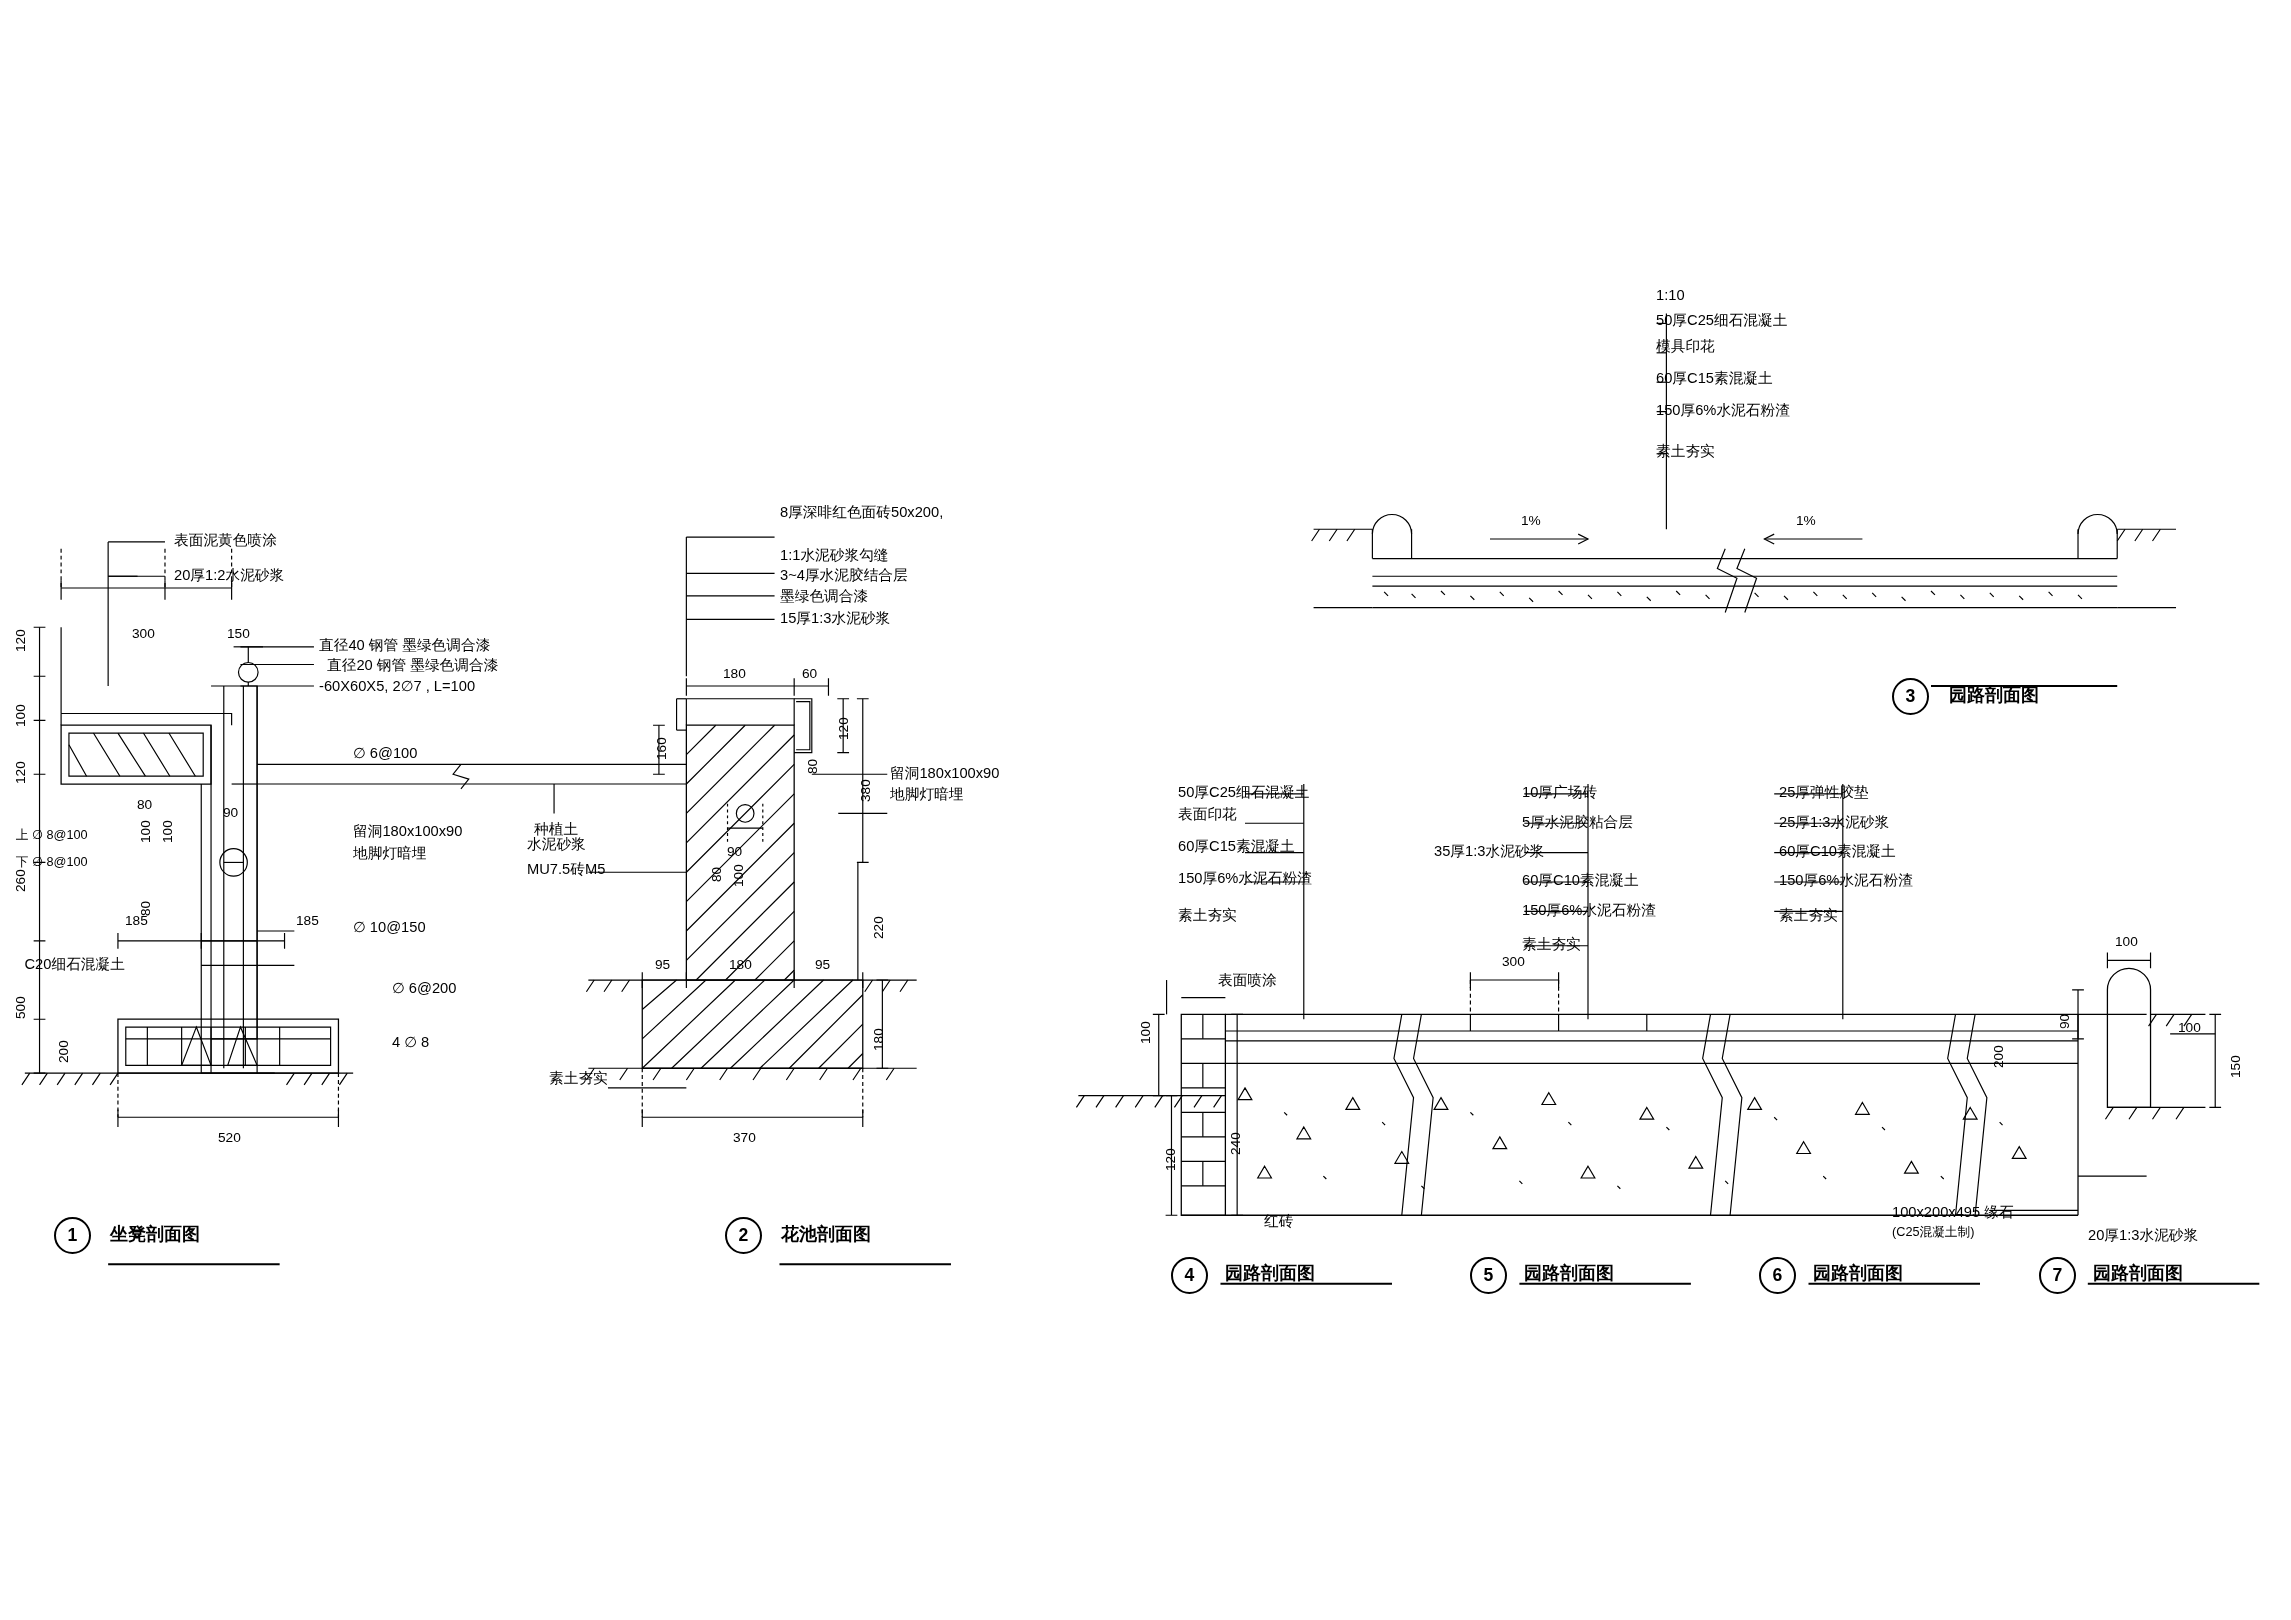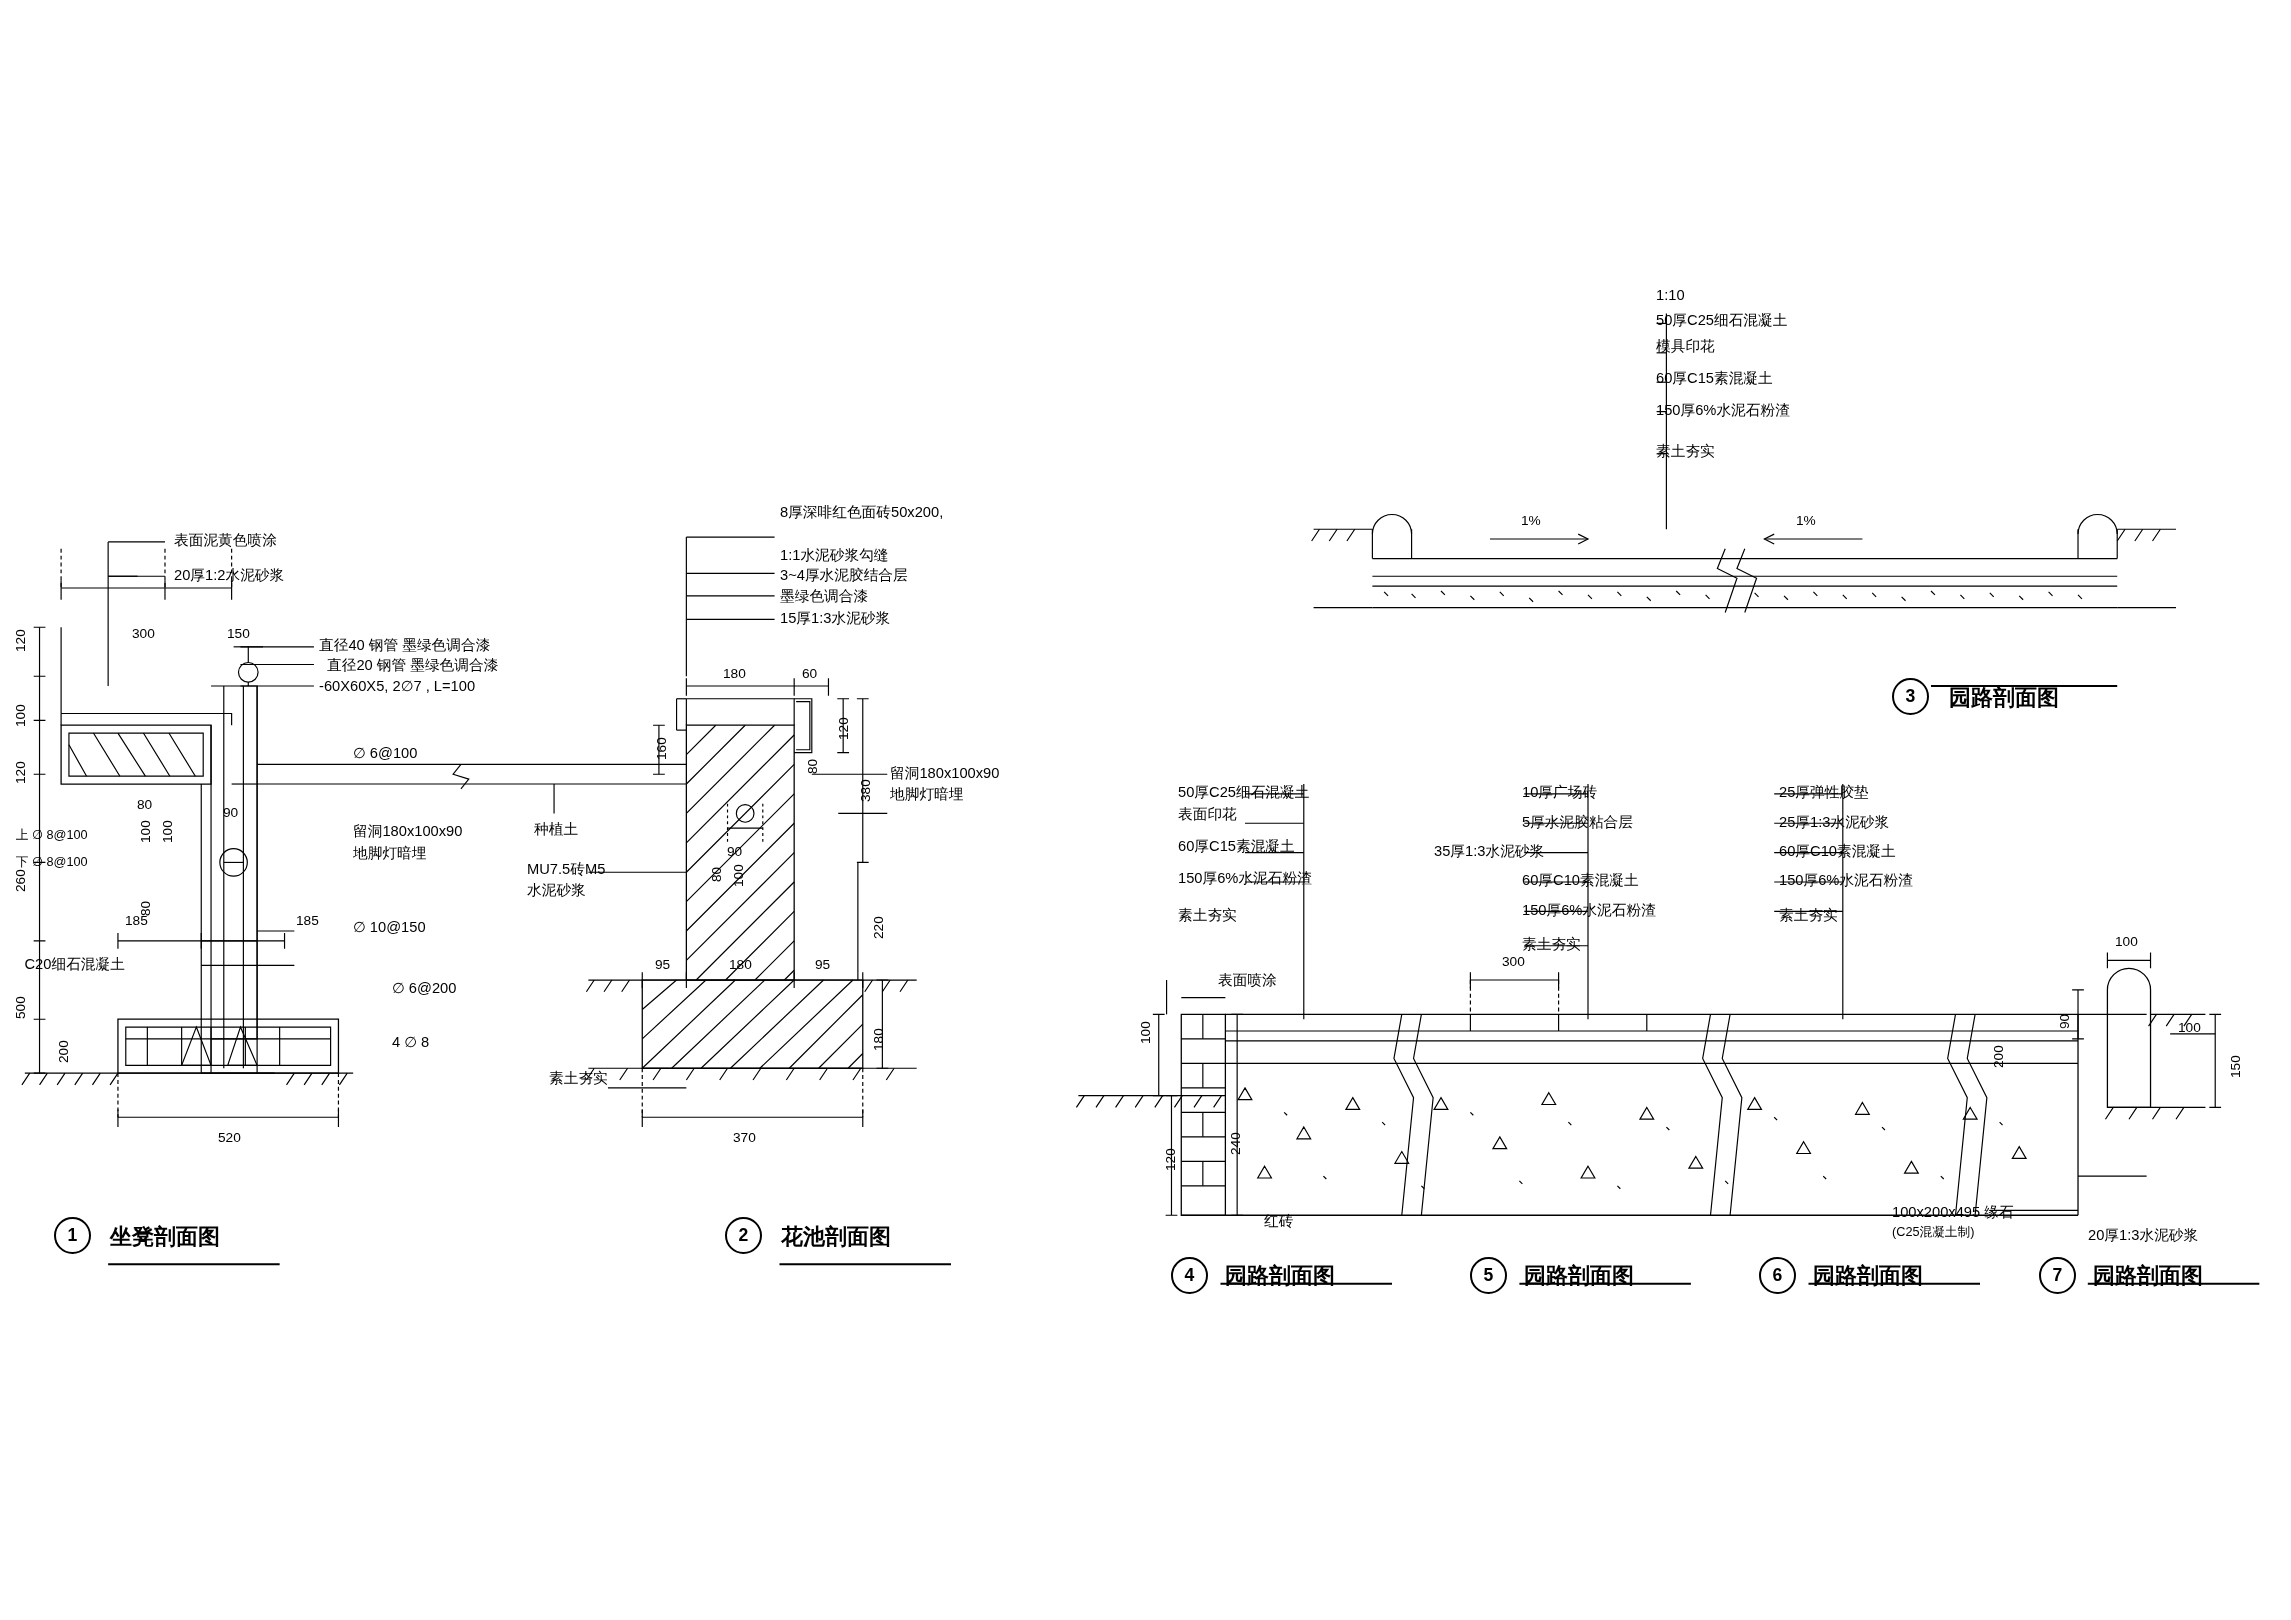--- a/index.html
+++ b/index.html
@@ -2,21 +2,21 @@
 <html><head>
 <meta charset="utf-8">
 <style>
   html,body{margin:0;padding:0;background:#ffffff;}
   body{width:2292px;height:1620px;position:relative;overflow:hidden;
        font-family:"Liberation Sans","DejaVu Sans",sans-serif;color:#000;}
   .sheet{position:absolute;left:0;top:0;width:2292px;height:1620px;}
   .lbl{position:absolute;font-size:14.7px;line-height:17.6px;white-space:pre;color:#000;}
   .lbl.sm{font-size:12.7px;line-height:15.7px;}
   .lbl.dim{font-size:13.7px;}
-  .ttl{position:absolute;font-size:22px;font-weight:bold;white-space:nowrap;}
+  .ttl{position:absolute;font-size:18px;font-weight:bold;white-space:nowrap;}
   .circ{position:absolute;width:33px;height:33px;border:2px solid #000;border-radius:50%;
         display:flex;align-items:center;justify-content:center;font-size:17.6px;font-weight:bold;}
   svg{position:absolute;left:0;top:0;overflow:visible;}
 </style>
 </head>
 <body>
 
 <div class="sheet">
 
   <svg width="2292" height="1620" viewBox="0 0 2338 1653">
@@ -327,21 +327,21 @@
   <div class="ttl" style="left:110px;top:1222px">坐凳剖面图</div>
 
   <div class="lbl" style="left:780px;top:504px">8厚深啡红色面砖50x200,</div>
   <div class="lbl" style="left:780px;top:547px">1:1水泥砂浆勾缝</div>
   <div class="lbl" style="left:780px;top:567px">3~4厚水泥胶结合层</div>
   <div class="lbl" style="left:780px;top:588px">墨绿色调合漆</div>
   <div class="lbl" style="left:780px;top:610px">15厚1:3水泥砂浆</div>
   <div class="lbl" style="left:890px;top:765px">留洞180x100x90</div>
   <div class="lbl" style="left:890px;top:786px">地脚灯暗埋</div>
   <div class="lbl" style="left:527px;top:861px">MU7.5砖M5</div>
-  <div class="lbl" style="left:527px;top:882px">水泥砂浆</div>
+  <div class="lbl" style="left:527px;top:836px">水泥砂浆</div>
   <div class="lbl" style="left:549px;top:1070px">素土夯实</div>
 
   <div class="lbl dim" style="left:723px;top:665px">180</div>
   <div class="lbl dim" style="left:802px;top:665px">60</div>
   <div class="lbl dim" style="left:653px;top:760px;transform:rotate(-90deg);transform-origin:left top">160</div>
   <div class="lbl dim" style="left:835px;top:740px;transform:rotate(-90deg);transform-origin:left top">120</div>
   <div class="lbl dim" style="left:804px;top:774px;transform:rotate(-90deg);transform-origin:left top">80</div>
   <div class="lbl dim" style="left:857px;top:802px;transform:rotate(-90deg);transform-origin:left top">380</div>
   <div class="lbl dim" style="left:727px;top:843px">90</div>
   <div class="lbl dim" style="left:708px;top:882px;transform:rotate(-90deg);transform-origin:left top">80</div>

